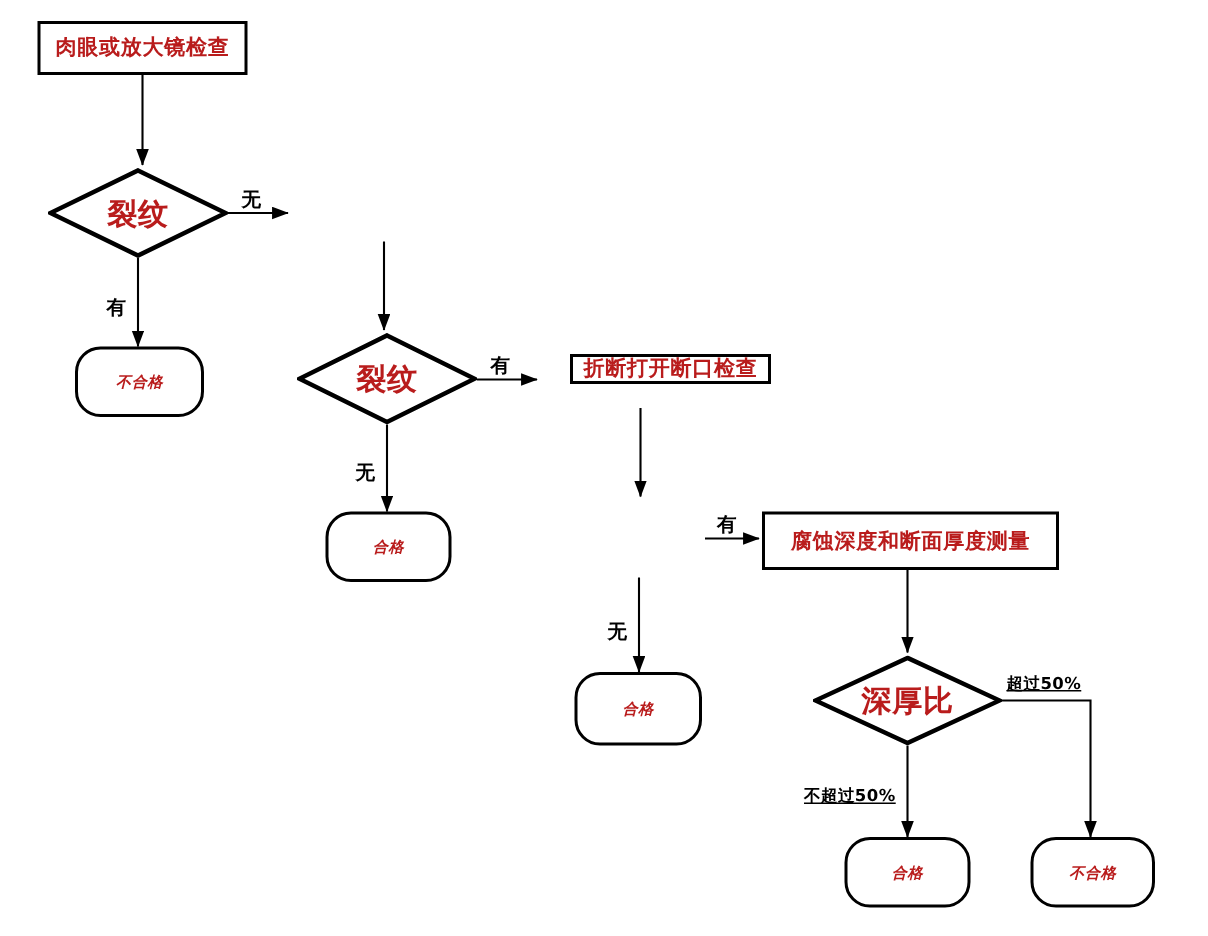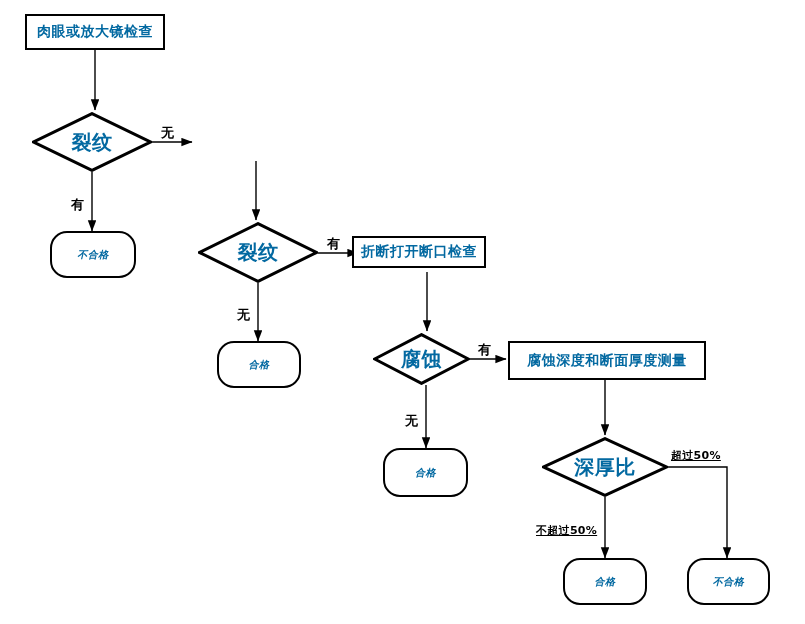--- a/index.html
+++ b/index.html
@@ -24,21 +24,21 @@
     width: 805px;
     height: 624px;
   }
   .node {
     position: absolute;
     box-sizing: border-box;
     display: flex;
     align-items: center;
     justify-content: center;
     text-align: center;
-    color: #0369a1;
+    color: #b91c1c;
     z-index: 2;
   }
   .process {
     border: 2px solid #000000;
     background: #ffffff;
     font-size: 14px;
     font-weight: bold;
     letter-spacing: 0.5px;
   }
   .terminal {
@@ -141,30 +141,24 @@
     <svg class="dia-shape" viewBox="0 0 120 61" preserveAspectRatio="none">
       <polygon points="60,1.6 118.4,30.5 60,59.4 1.6,30.5" fill="#ffffff" stroke="#000000" stroke-width="3" vector-effect="non-scaling-stroke"></polygon>
     </svg>
     <span class="dia-label">裂纹</span>
   </div>
 
   <div class="node terminal" style="left:217px; top:341px; width:84px; height:47px;">
     <span>合格</span>
   </div>
 
-  <div class="node process" style="left:352px; top:236px; width:134px; height:32px;">
+  <div class="node process" style="left:380px; top:236px; width:134px; height:20px;">
     <span>折断打开断口检查</span>
   </div>
 
-  <div class="node decision" style="left:373px; top:333px; width:97px; height:52px;">
-    <svg class="dia-shape" viewBox="0 0 97 52" preserveAspectRatio="none">
-      <polygon points="48.5,1.6 95.4,26 48.5,50.4 1.6,26" fill="#ffffff" stroke="#000000" stroke-width="3" vector-effect="non-scaling-stroke"></polygon>
-    </svg>
-    <span class="dia-label">腐蚀</span>
-  </div>
 
   <div class="node terminal" style="left:383px; top:448px; width:85px; height:49px;">
     <span>合格</span>
   </div>
 
   <div class="node process" style="left:508px; top:341px; width:198px; height:39px;">
     <span>腐蚀深度和断面厚度测量</span>
   </div>
 
   <div class="node decision" style="left:542px; top:437px; width:126px; height:60px;">

